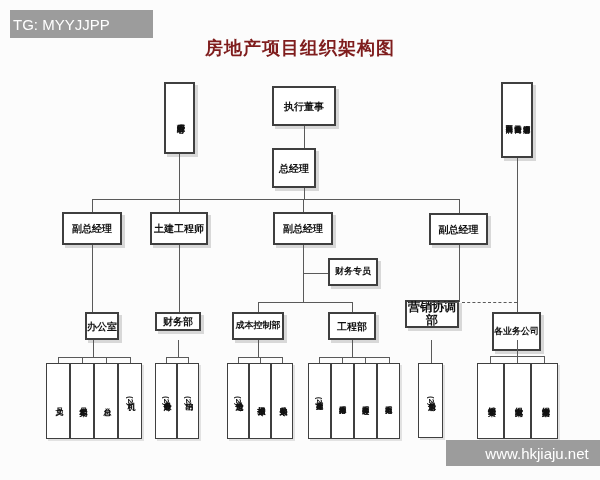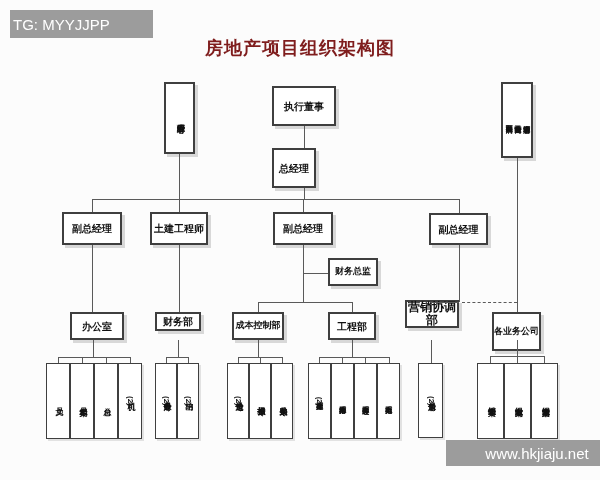--- a/index.html
+++ b/index.html
@@ -46,23 +46,23 @@
     <span>百润顾问公司</span>
     <span>商业经营公司</span>
     <span>酒店管理中心</span>
   </div>
 
   <div class="box" style="left:62px;top:212px;width:60px;height:33px">副总经理</div>
   <div class="box" style="left:150px;top:212px;width:58px;height:33px">土建工程师</div>
   <div class="box" style="left:273px;top:212px;width:60px;height:33px">副总经理</div>
   <div class="box" style="left:429px;top:213px;width:59px;height:32px">副总经理</div>
 
-  <div class="box" style="left:328px;top:258px;width:50px;height:28px;font-size:9px">财务总监</div>
+  <div class="box" style="left:328px;top:258px;width:50px;height:28px;font-size:9px">财务专员</div>
 
-  <div class="box" style="left:70px;top:312px;width:54px;height:28px">办公室</div>
+  <div class="box" style="left:85px;top:312px;width:34px;height:28px">办公室</div>
   <div class="box" style="left:155px;top:312px;width:46px;height:19px">财务部</div>
   <div class="box" style="left:328px;top:312px;width:48px;height:28px">工程部</div>
   <div class="box" style="left:232px;top:312px;width:52px;height:28px;font-size:9px">成本控制部</div>
   <div class="box" style="left:405px;top:300px;width:54px;height:28px;font-size:12px">营销协调部</div>
   <div class="box" style="left:492px;top:312px;width:49px;height:39px;font-size:9px">各业务公司</div>
 
   <div class="box minor vtext" style="left:46px;top:363px;width:24px;height:76px">文员</div>
   <div class="box minor vtext" style="left:70px;top:363px;width:24px;height:76px">档案专员</div>
   <div class="box minor vtext" style="left:94px;top:363px;width:24px;height:76px">总台</div>
   <div class="box minor vtext" style="left:118px;top:363px;width:24px;height:76px">司机(2)</div>

